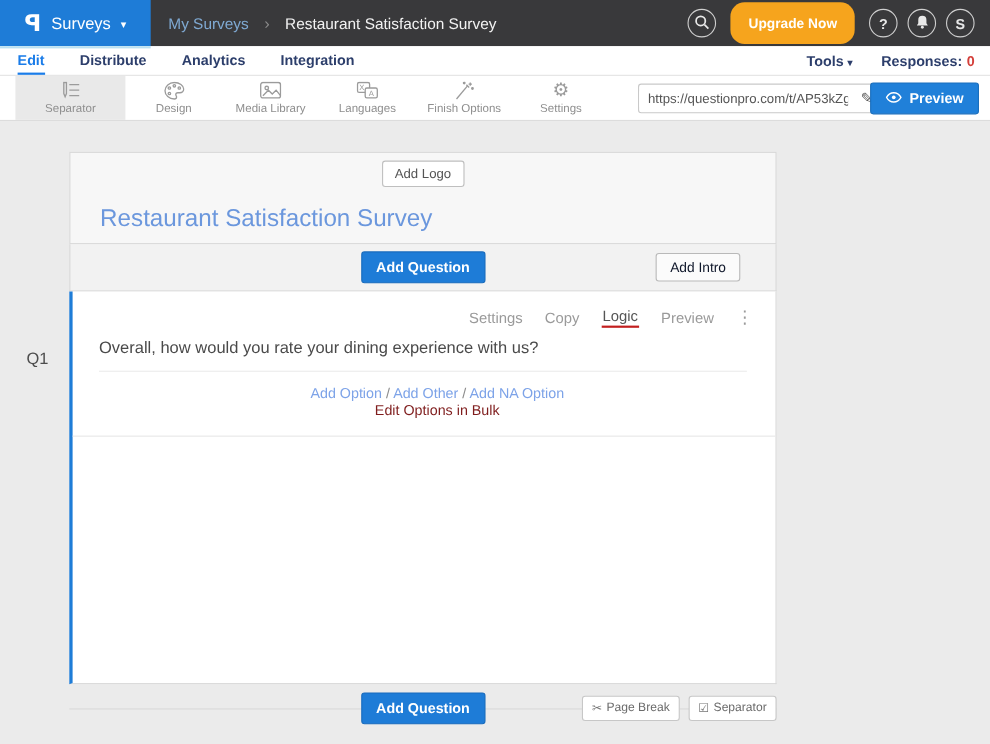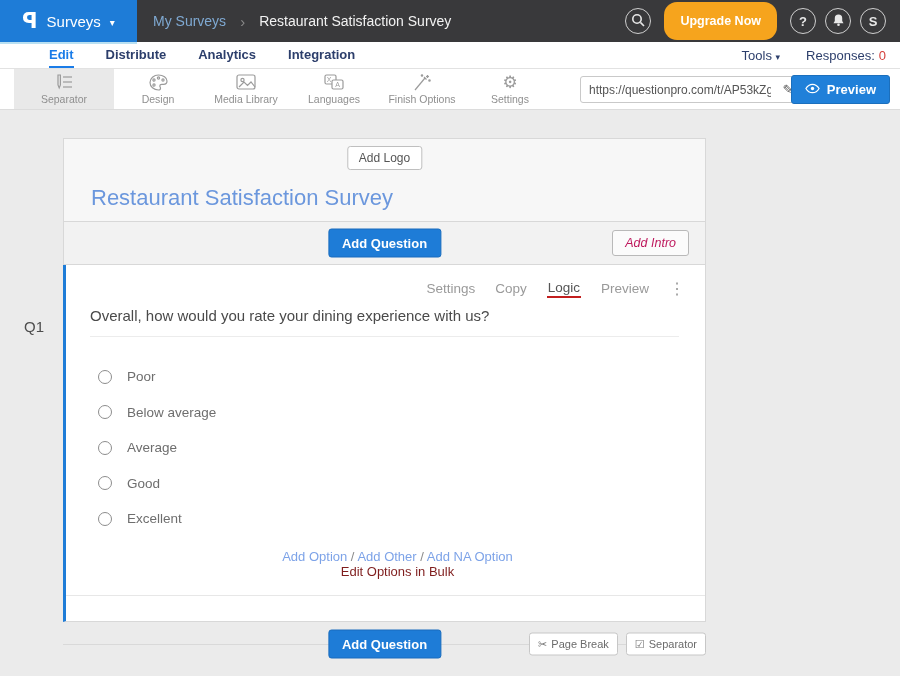--- a/index.html
+++ b/index.html
@@ -19,22 +19,22 @@
   .bc-current { color:#f2f2f2; }
   .topbar-right { margin-left:auto; display:flex; align-items:center; gap:9px; padding-right:14px; }
   .circle-btn { width:26px; height:26px; border:1.5px solid #cfcfcf; border-radius:50%; display:flex; align-items:center; justify-content:center; color:#e8e8e8; font-size:13px; font-weight:bold; cursor:pointer; background:transparent; }
   .upgrade-btn { background:#f6a41d; color:#fff; font-size:12.5px; font-weight:bold; border:none; border-radius:13px; height:38px; padding:0 16px; margin:0 4px; cursor:pointer; }
 
   
   .navbar { position:absolute; top:42px; left:0; width:900px; height:27px; background:#fff; border-bottom:1px solid #e2e2e2; display:flex; align-items:center; }
   .nav-accent { position:absolute; top:0; left:0; width:137px; height:2px; background:#b9e0f2; }
   .tabs { display:flex; align-items:center; gap:32px; padding-left:16px; height:100%; }
   .tab { font-size:13px; font-weight:bold; color:#2c3e6b; height:100%; display:flex; align-items:center; cursor:pointer; border-bottom:2px solid transparent; }
-  .tab.active { color:#1a7ce8; border-bottom-color:#1a7ce8;margin-left:33px; }
-  .nav-right { margin-left:auto; display:flex; align-items:center; gap:26px; padding-right:14px; font-size:13px; font-weight:normal; color:#2c3e6b; }
+  .tab.active { color:#1a7ce8; border-bottom-color:#1a7ce8; }
+  .nav-right { margin-left:auto; display:flex; align-items:center; gap:26px; padding-right:14px; font-size:13px; font-weight:bold; color:#2c3e6b; }
   .tools-link { cursor:pointer; }
   .tools-caret { font-size:9px; color:#2c3e6b; }
   .responses-count { color:#d43f3a; margin-left:4px; }
 
   
   .toolbar { position:absolute; top:69px; left:0; width:900px; height:41px; background:#fff; border-bottom:1px solid #dcdcdc; display:flex; align-items:stretch; }
   .tool-items { display:flex; margin-left:14px; }
   .tool-item { width:88px; display:flex; flex-direction:column; align-items:center; justify-content:center; gap:2px; cursor:pointer; color:#9b9b9b; }
   .tool-item.active { background:#e9e9e9; width:100px; }
   .tool-icon { height:18px; display:flex; align-items:center; justify-content:center; }
@@ -51,21 +51,21 @@
   .content { position:absolute; top:110px; left:0; width:900px; height:566px; background:#ebebeb; }
   .q1-label { position:absolute; left:24px; top:208px; font-size:15px; color:#4d4d4d; }
   .survey-card { position:absolute; left:63px; top:28px; width:643px; }
 
   .head-section { background:#f7f7f7; border:1px solid #d8d8d8; height:84px; position:relative; }
   .add-logo-btn { position:absolute; left:50%; top:7px; transform:translateX(-50%); background:#fff; border:1px solid #bfbfbf; border-radius:3px; font-size:12px; color:#555; padding:4px 11px; cursor:pointer; }
   .survey-title { position:absolute; left:27px; top:46px; font-size:22px; color:#6b97dd; }
 
   .addq-row { background:#f2f2f2; border:1px solid #d8d8d8; border-top:none; height:43px; position:relative; }
   .add-question-btn { position:absolute; left:50%; top:50%; transform:translate(-50%,-50%); background:#1e7cd7; border:1px solid #186bbd; color:#fff; font-size:13px; font-weight:bold; border-radius:3px; padding:6px 13px; cursor:pointer; }
-  .add-intro-btn { position:absolute; right:16px; top:50%; transform:translateY(-50%); background:#fbfbfb; border:1px solid #b9b9b9; color:#be185d; font-size:12.5px; border-radius:3px; padding:5px 12px; cursor:pointer;font-style:italic; }
+  .add-intro-btn { position:absolute; right:32px; top:50%; transform:translateY(-50%); background:#fbfbfb; border:1px solid #b9b9b9; color:#0f172a; font-size:12.5px; border-radius:3px; padding:5px 12px; cursor:pointer; }
 
   .question-card { background:#fff; border:1px solid #d8d8d8; border-top:none; border-left:3px solid #1e7cd7; min-height:357px; position:relative; }
   .actions-row { display:flex; justify-content:flex-end; align-items:center; gap:20px; padding:14px 20px 0 0; font-size:13.5px; color:#9a9a9a; }
   .action-link { cursor:pointer; }
   .action-link.logic { color:#555; border-bottom:2px solid #c21f1f; padding:0 1px 1px; }
   .more-icon { font-size:16px; color:#9a9a9a; cursor:pointer; letter-spacing:0; }
   .question-text { margin:9px 26px 0 24px; font-size:15px; color:#4a4a4a; padding-bottom:12px; border-bottom:1px solid #ececec; cursor:text; }
   .options { margin:22px 0 0 32px; }
   .option-row { display:flex; align-items:center; gap:15px; height:35.5px; cursor:pointer; }
   .radio { width:14px; height:14px; border:1.5px solid #8d8d8d; border-radius:50%; background:#fff; flex:none; }
@@ -249,42 +249,20 @@
         <div class="actions-row">
           <span class="action-link">Settings</span>
           <span class="action-link">Copy</span>
           <span class="action-link logic">Logic</span>
           <span class="action-link">Preview</span>
           <span class="more-icon">⋮</span>
         </div>
 
         <div class="question-text">Overall, how would you rate your dining experience with us?</div>
 
-        <div class="options">
-          <div class="option-row">
-            <span class="radio"></span>
-            <span class="option-label">Poor</span>
-          </div>
-          <div class="option-row">
-            <span class="radio"></span>
-            <span class="option-label">Below average</span>
-          </div>
-          <div class="option-row">
-            <span class="radio"></span>
-            <span class="option-label">Average</span>
-          </div>
-          <div class="option-row">
-            <span class="radio"></span>
-            <span class="option-label">Good</span>
-          </div>
-          <div class="option-row">
-            <span class="radio"></span>
-            <span class="option-label">Excellent</span>
-          </div>
-        </div>
 
         <div class="option-links-row">
           <span class="opt-links">
             <span class="opt-link">Add Option</span>
             <span>/</span>
             <span class="opt-link">Add Other</span>
             <span>/</span>
             <span class="opt-link">Add NA Option</span>
           </span>
           <span class="bulk-link">Edit Options in Bulk</span>

